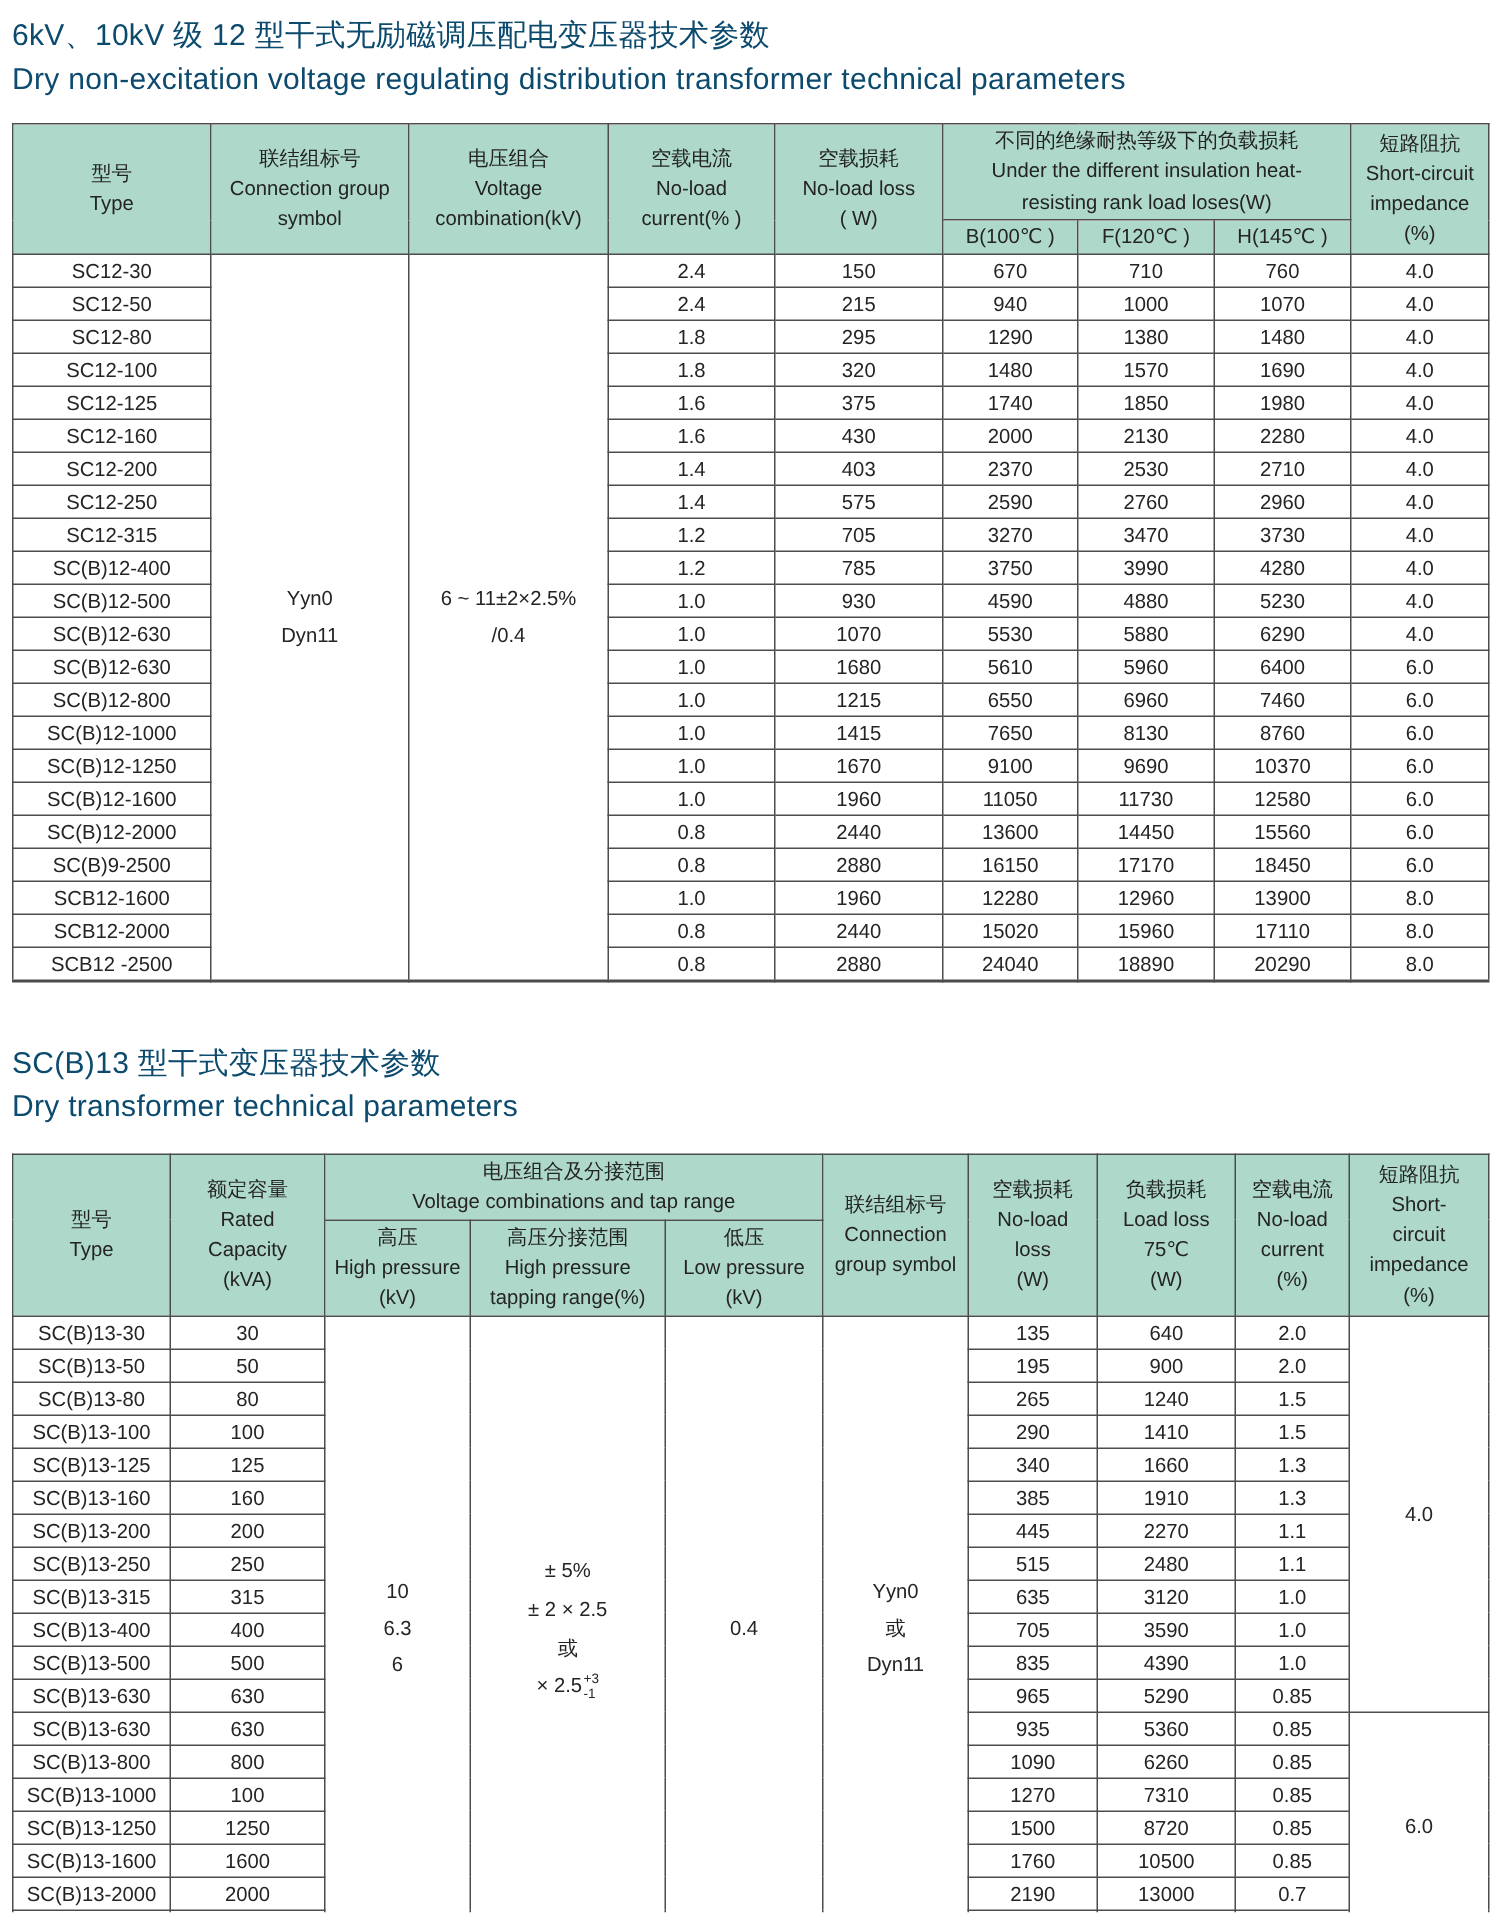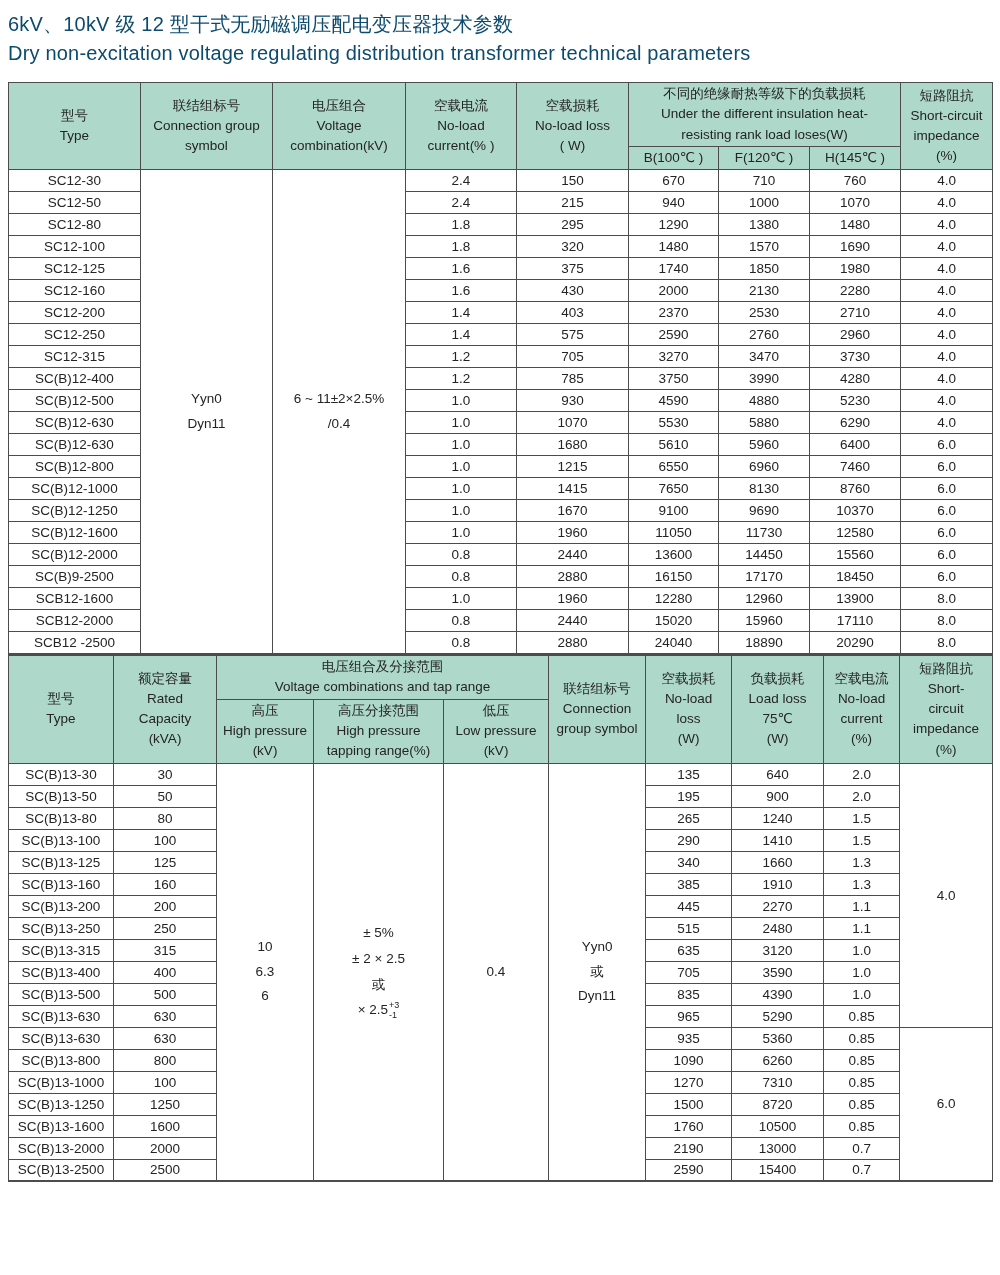--- a/index.html
+++ b/index.html
@@ -299,20 +299,24 @@
           <td>0.8</td>
           <td>2880</td>
           <td>24040</td>
           <td>18890</td>
           <td>20290</td>
           <td>8.0</td>
         </tr>
       </tbody>
   </table>
 
+  <div class="title-block-2">
+    <p class="title-zh">SC(B)13 型干式变压器技术参数</p>
+    <p class="title-en">Dry transformer technical parameters</p>
+  </div>
 
   <table class="params t2">
     <colgroup>
       <col style="width:105px">
         <col style="width:103px">
         <col style="width:97px">
       <col style="width:130px">
         <col style="width:105px">
         <col style="width:97px">
       <col style="width:86px">

